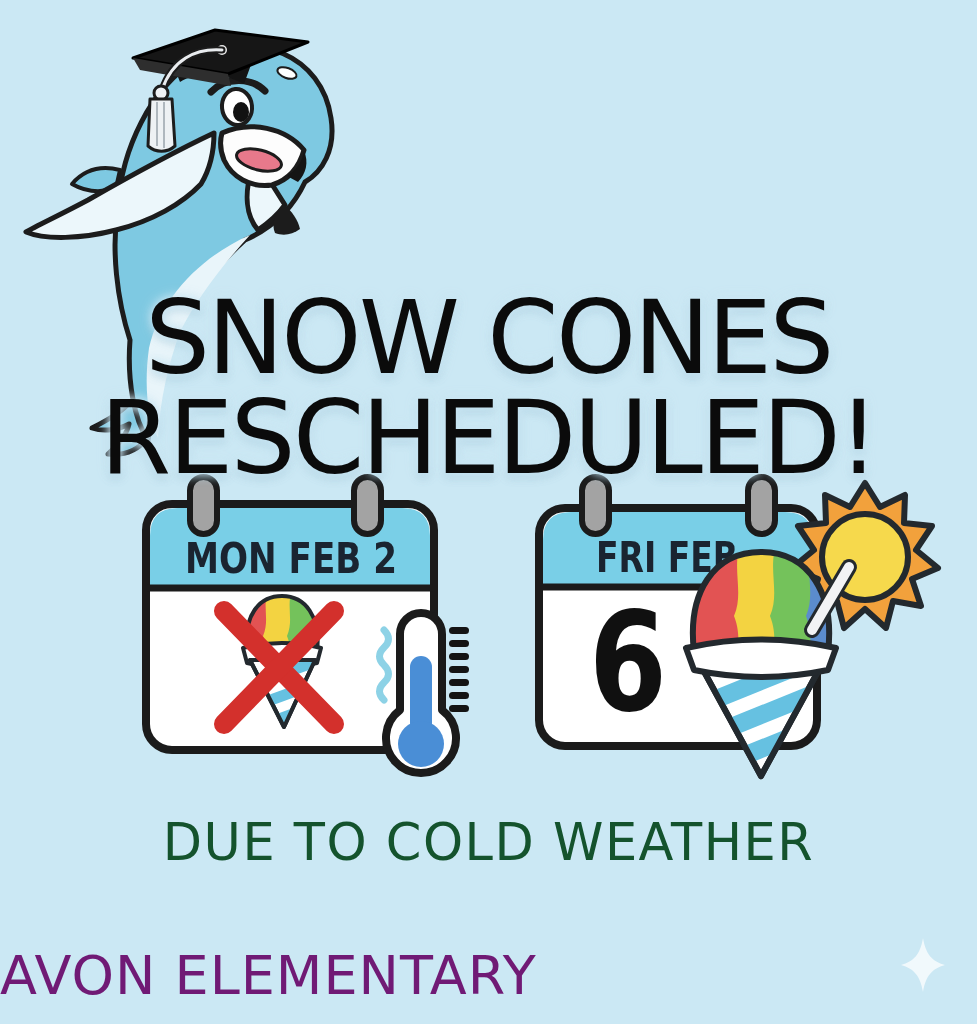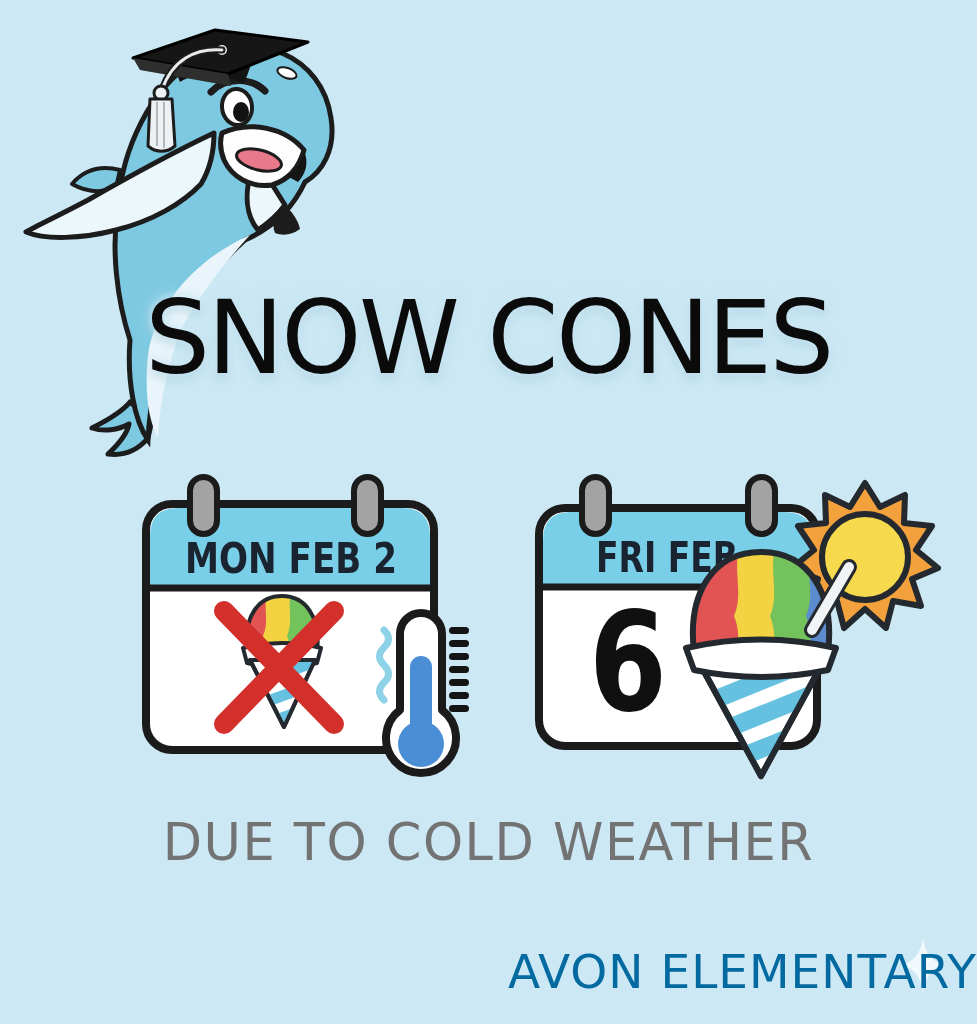--- a/index.html
+++ b/index.html
@@ -4,23 +4,23 @@
 <style>
   html,body{margin:0;padding:0;background:#cbe8f4;}
   .poster{position:relative;width:977px;height:1024px;overflow:hidden;background:#cbe8f4;
           font-family:"DejaVu Sans","Liberation Sans",sans-serif;}
   svg.scene{position:absolute;left:0;top:0;z-index:1;}
   .title{position:absolute;top:220px;left:0;width:100%;text-align:center;z-index:2;
          font-weight:normal;color:#0b0b0b;font-size:102px;line-height:100px;letter-spacing:-2.5px;
          text-shadow:0 0 8px rgba(203,232,244,.95),0 0 14px rgba(203,232,244,.85),0 5px 9px rgba(109,156,180,.28);}
   .title span{display:block;white-space:nowrap;}
   .reason{position:absolute;top:813px;left:0;width:100%;text-align:center;z-index:2;
-          font-size:51px;letter-spacing:1.5px;color:#737373;}
-  .school{position:absolute;top:944px;left:0;width:100%;text-align:right;z-index:2;
-          font-size:47px;letter-spacing:1px;color:#0369a1;}
+          font-size:51px;letter-spacing:1.5px;color:#14532d;}
+  .school{position:absolute;top:944px;left:0;width:100%;text-align:left;z-index:2;
+          font-size:54px;letter-spacing:1px;color:#701a75;}
   text.cal-head{font-family:"DejaVu Sans","Liberation Sans",sans-serif;font-weight:bold;fill:#1a2430;font-size:42px;}
   text.day-num{font-family:"DejaVu Sans","Liberation Sans",sans-serif;font-weight:bold;fill:#101010;font-size:138px;}
 </style>
 </head>
 <body>
 
 <div class="poster">
 
   <svg class="scene" width="977" height="1024" viewBox="0 0 977 1024">
 
@@ -174,19 +174,20 @@
         <line x1="812" y1="630" x2="849" y2="567" stroke="#23292e" stroke-width="16" stroke-linecap="round"></line>
         <line x1="812" y1="630" x2="849" y2="567" stroke="#f2f3f5" stroke-width="10" stroke-linecap="round"></line>
       </g>
     </g>
 
     <path d="M 923,938 C 926,955 932,961 945,965 C 932,969 926,975 923,992 C 920,975 914,969 901,965 C 914,961 920,955 923,938 Z" fill="#ffffff" opacity="0.72"></path>
   </svg>
 
   <h1 class="title">
     <span>SNOW CONES</span>
+    <span>RESCHEDULED!</span>
   </h1>
 
   <div class="reason">DUE TO COLD WEATHER</div>
 
   <div class="school">AVON ELEMENTARY</div>
 
 </div>
 
 </body></html>

